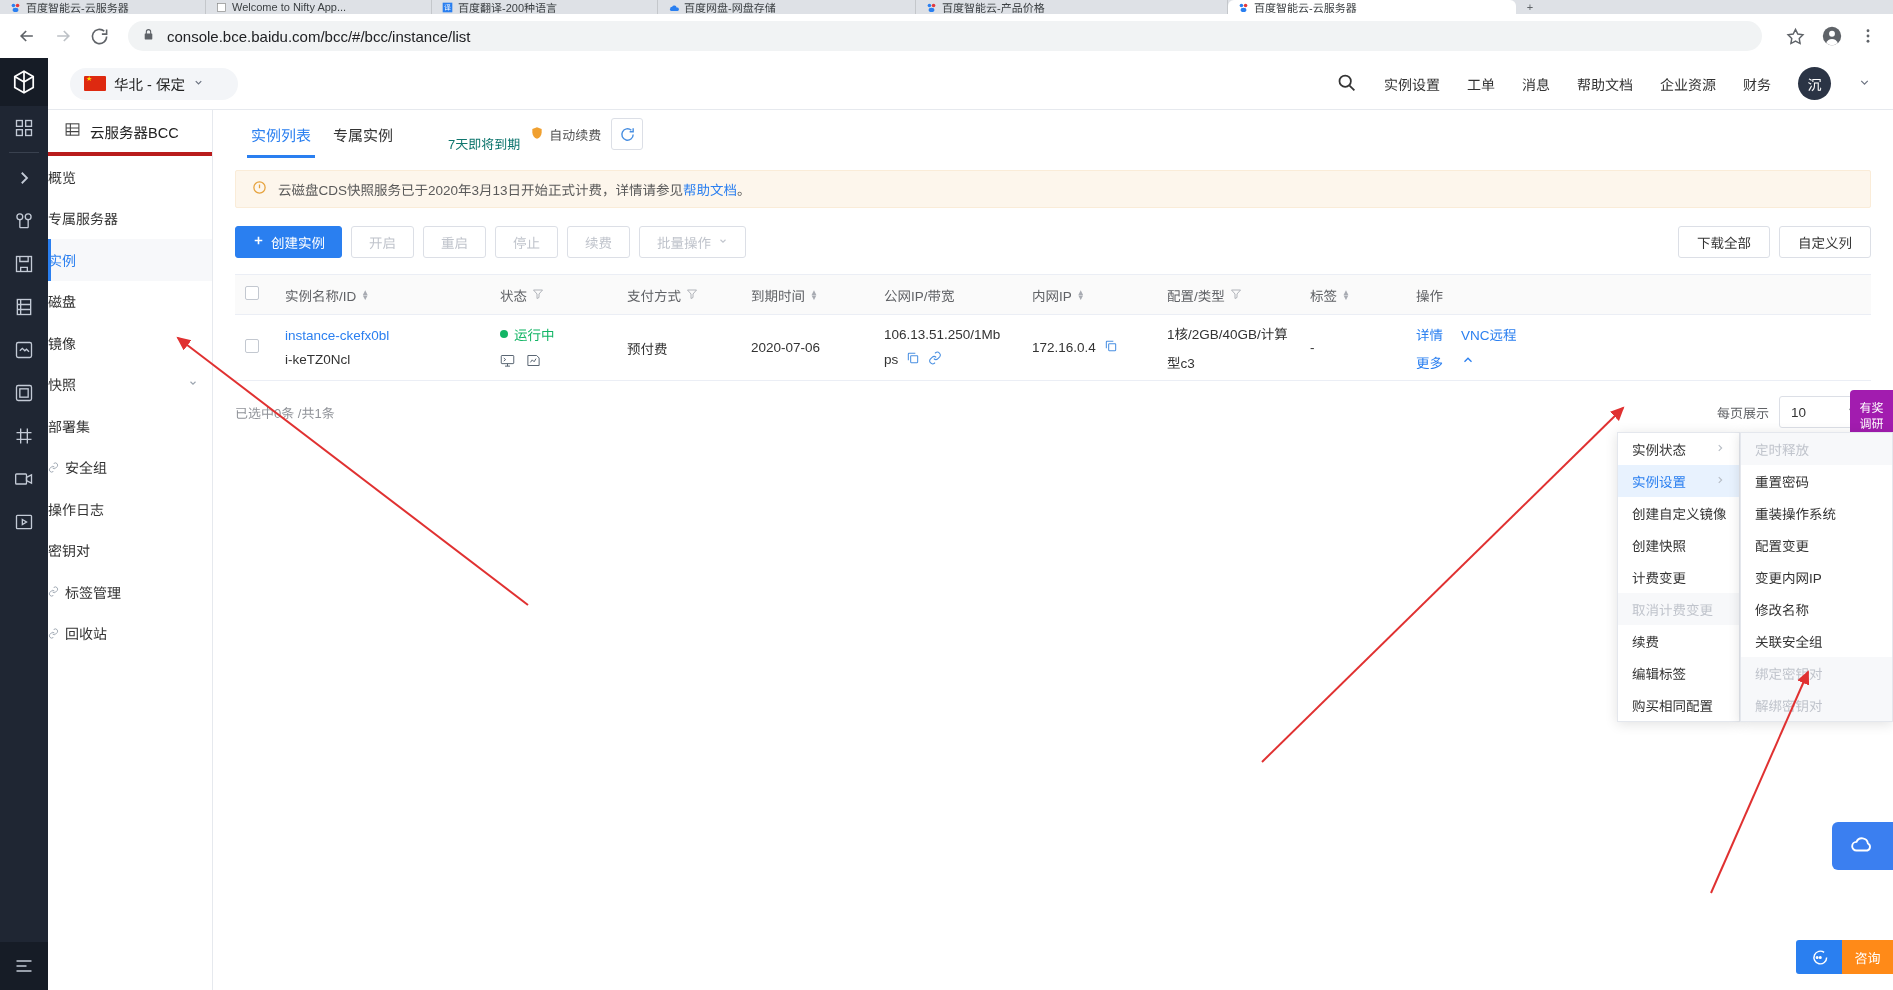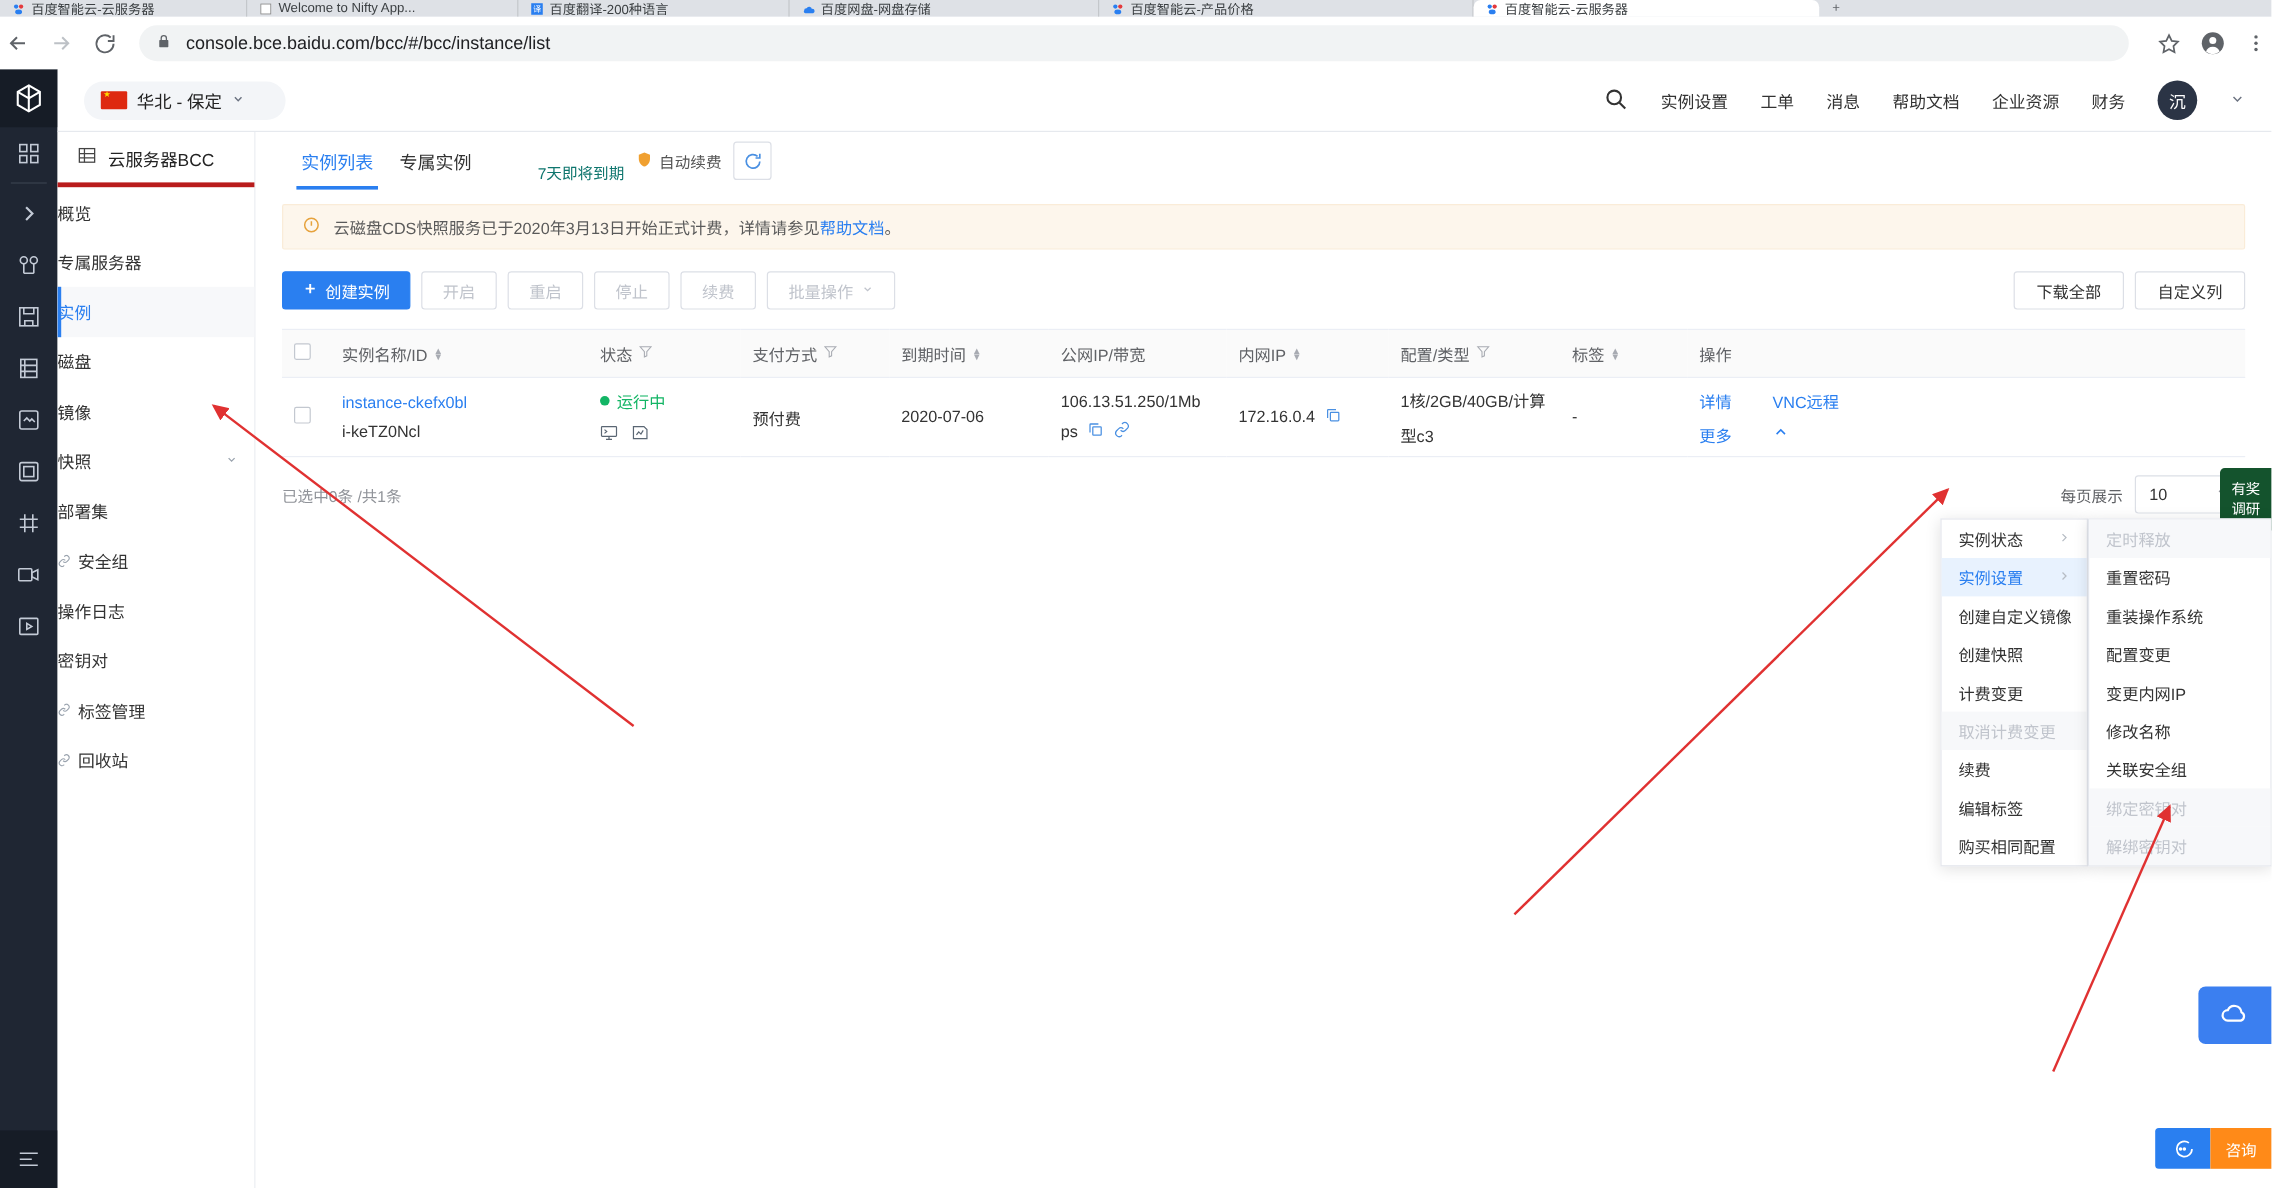--- a/index.html
+++ b/index.html
@@ -20,21 +20,21 @@
     padding: 0 10px; font-size: 11px; color: #3c4043; white-space: nowrap;
     border-right: 1px solid #c4c7cb; overflow: hidden;
   }
   .tab.active { background: #fff; border-right: none; border-radius: 6px 6px 0 0; }
   .tab .favicon { width: 11px; height: 11px; flex: none; }
   .tab-plus { width: 28px; height: 14px; display:flex; align-items:center; justify-content:center;
     font-size: 11px; color:#5f6368; }
 
   .urlbar-row {
     position: absolute; top: 14px; left: 0; width: 1893px; height: 44px;
-    background: #fff; display: flex; align-items: center; padding: 0 4px; gap: 14px;
+    background: #fff; display: flex; align-items: center; padding: 0 16px; gap: 14px;
   }
   .navbtn { width: 22px; height: 22px; display: flex; align-items: center; justify-content: center;
     color: #5f6368; }
   .navbtn.disabled { color: #bdc1c6; }
   .omnibox {
     flex: 1; height: 30px; background: #f1f3f4; border-radius: 15px;
     display: flex; align-items: center; padding: 0 14px; gap: 12px;
     font-size: 15px; color: #202124; margin-left: 4px;
   }
   .omnibox .lock { color: #5f6368; font-size: 12px; }
@@ -182,21 +182,21 @@
     display: inline-block; cursor: pointer;
   }
   .cell-2 { display: flex; flex-direction: column; gap: 9px; }
   .lnk { color: #2a7ff0; text-decoration: none; cursor: pointer; }
   .status { display: flex; align-items: center; gap: 6px; color: #13b565; }
   .dot { width: 8px; height: 8px; border-radius: 50%; background: #13b565; display: inline-block; }
   .icons-row { display: flex; align-items: center; gap: 11px; color: #5a6673; }
   .ip-row { display: flex; align-items: center; gap: 8px; }
   .cpicon { color: #4a90e2; cursor: pointer; }
   .ops { display: flex; flex-direction: column; gap: 8px; }
-  .ops-line { display: flex; align-items: center; gap: 34px; text-align: right; }
+  .ops-line { display: flex; align-items: center; gap: 18px; text-align: right; }
   .sorter { display: inline-flex; flex-direction: column; line-height: 5px; font-size: 8px; color: #a8abb2; }
   .funnel { color: #a8abb2; font-size: 11px; cursor: pointer; }
 
   .footer-row {
     margin: 14px 22px 0 22px; display: flex; align-items: center; height: 34px;
   }
   .sel-text { font-size: 13px; color: #909399; }
   .pager { margin-left: auto; display: flex; align-items: center; gap: 10px; }
   .pager .pl { font-size: 13px; color: #606266; }
   .pager .psel {
@@ -216,21 +216,21 @@
     height: 32px; display: flex; align-items: center; justify-content: space-between;
     padding: 0 14px; font-size: 13.5px; color: #333; cursor: pointer; white-space: nowrap;
   }
   .mi.disabled { color: #c0c4cc; background: #f7f8fa; cursor: not-allowed; }
   .mi.active { color: #2a7ff0; background: #e8f2fe; }
   .mi .arw { font-size: 10px; color: #b6bcc4; }
 
   
   .float-orange {
     position: absolute; top: 390px; left: 1850px; width: 43px; height: 52px;
-    background: #14532d; color: #fff; font-size: 12px; line-height: 16px;
+    background: #a21caf; color: #fff; font-size: 12px; line-height: 16px;
     display: flex; align-items: center; justify-content: center; text-align: center;
     border-radius: 4px 0 0 4px; z-index: 30;
   }
   .float-blue {
     position: absolute; top: 822px; left: 1832px; width: 61px; height: 48px;
     background: #3b7ff0; color: #fff; border-radius: 6px 0 0 6px;
     display: flex; align-items: center; justify-content: center; z-index: 30;
   }
   .float-bar {
     position: absolute; top: 940px; left: 1796px; height: 34px; display: flex; z-index: 30;

